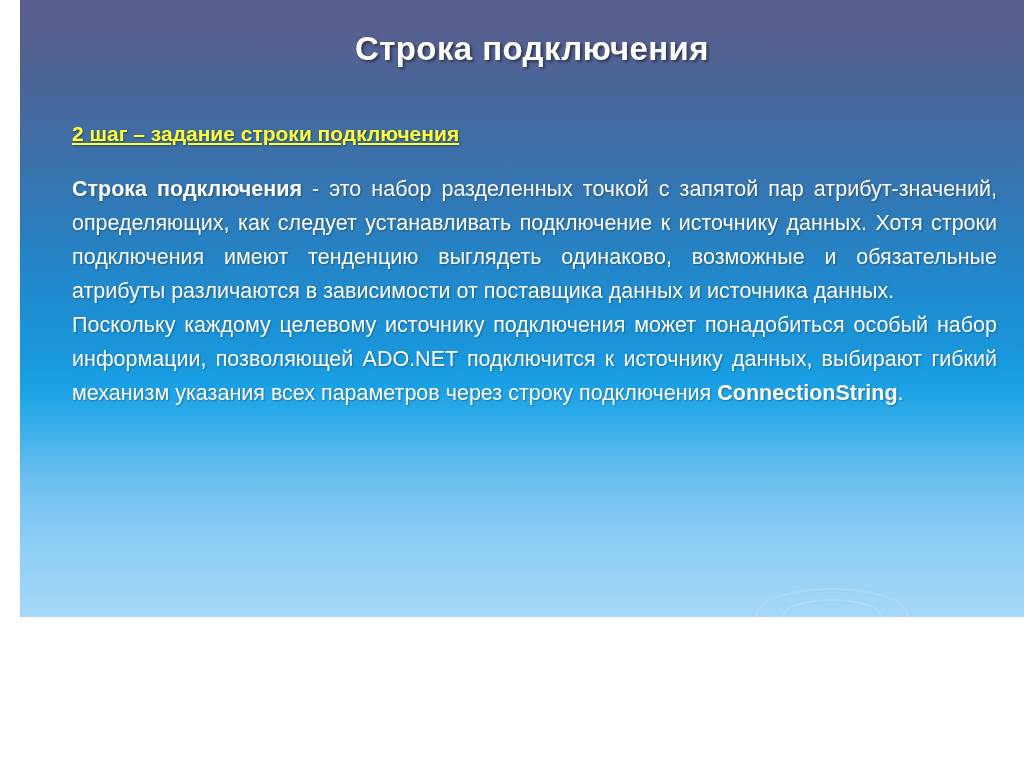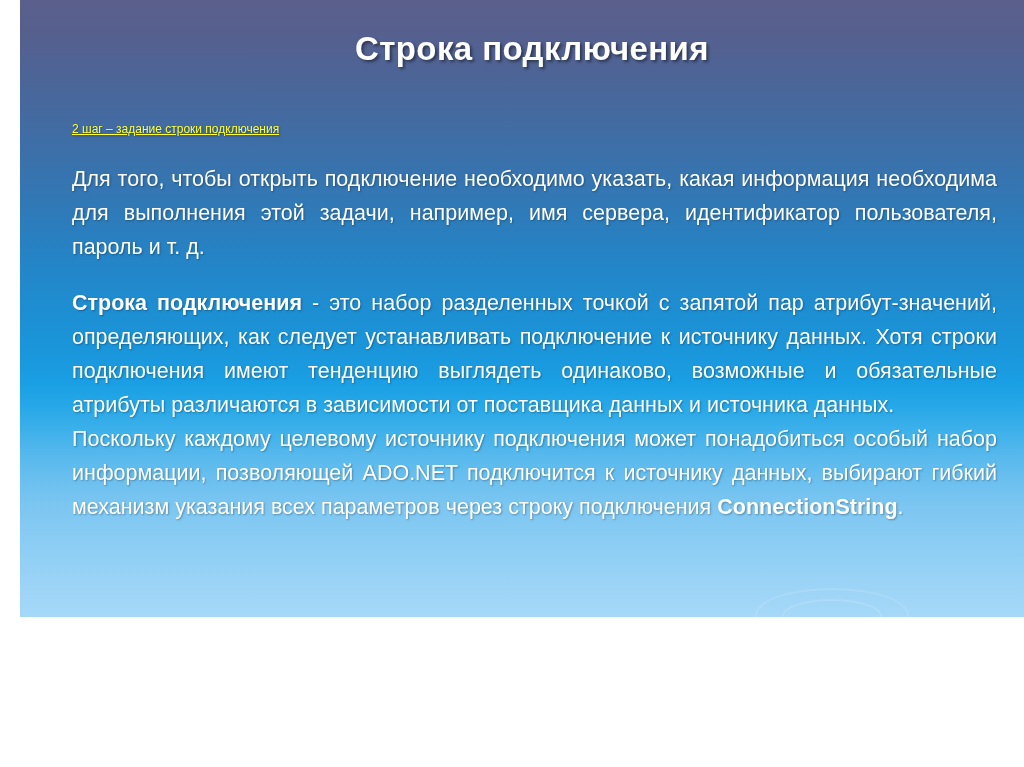--- a/index.html
+++ b/index.html
@@ -66,22 +66,22 @@
 
   .body {
     position: absolute;
     left: 52px;
     top: 122px;
     width: 925px;
   }
 
   .subhead {
     color: #ffff33;
-    font-size: 12px;
-    font-weight: normal;
+    font-size: 21px;
+    font-weight: bold;
     text-decoration: underline;
     margin-bottom: 26px;
     text-shadow: 1px 1px 2px rgba(0,0,0,0.35);
   }
 
   p.para {
     color: #ffffff;
     font-size: 21.5px;
     line-height: 34px;
     text-align: justify;
@@ -109,23 +109,20 @@
     <div class="ring dim" style="left:735px; top:28px; width:150px; height:50px;"></div>
     <div class="ring dim" style="left:762px; top:39px; width:96px; height:30px;"></div>
   </div>
 
   <div class="title">Строка подключения</div>
 
   <div class="body">
 
     <div class="subhead">2 шаг – задание строки подключения</div>
 
-    <p class="para">
-      <span>Для того, чтобы открыть подключение необходимо указать, какая информация необходима для выполнения этой задачи, например, имя сервера, идентификатор пользователя, пароль и т. д.</span>
-    </p>
 
     <p class="para last">
       <span class="b"> Строка подключения</span><span> - это набор разделенных точкой с запятой пар атрибут-значений, определяющих, как следует устанавливать подключение к источнику данных. Хотя строки подключения имеют тенденцию выглядеть одинаково, возможные и обязательные атрибуты различаются в зависимости от поставщика данных и источника данных.</span>
     </p>
 
     <p class="para">
       <span>Поскольку каждому целевому источнику подключения может понадобиться особый набор информации, позволяющей ADO.NET подключится к источнику данных, выбирают гибкий механизм указания всех параметров через строку подключения </span><span class="b">ConnectionString</span><span>.</span>
     </p>
 
   </div>

